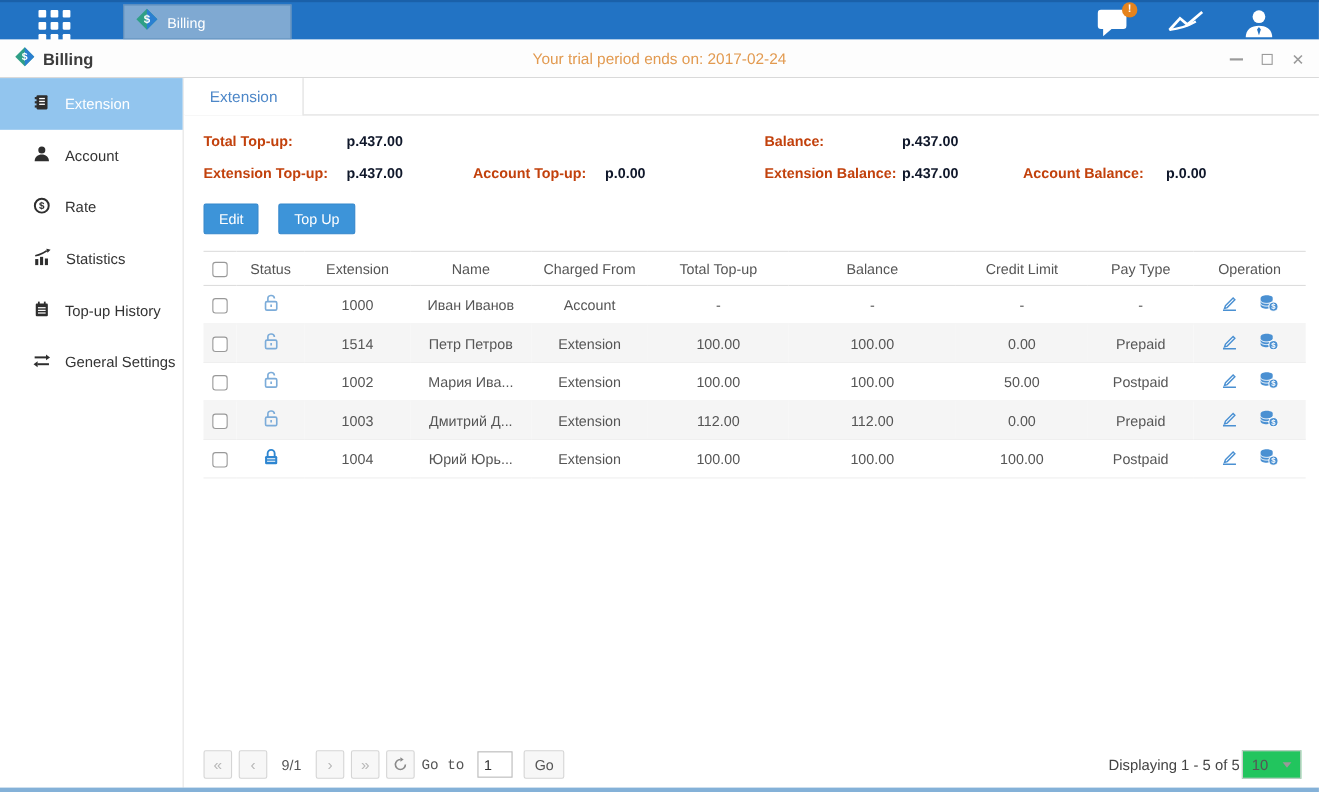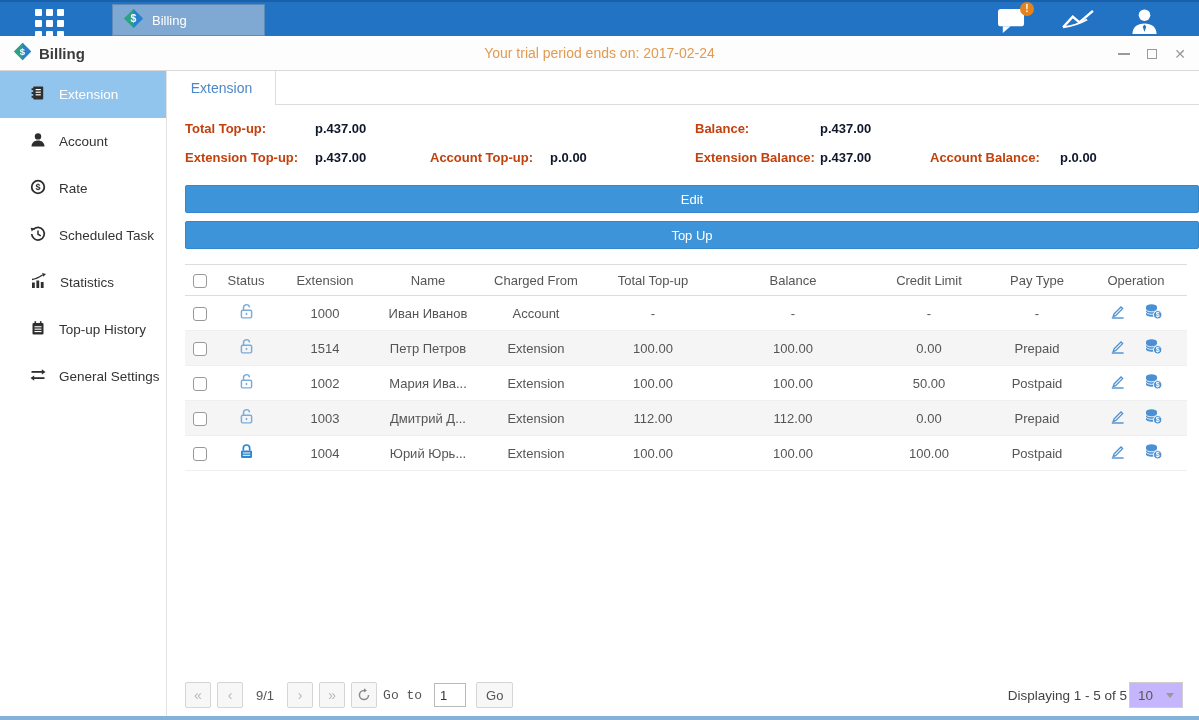--- a/index.html
+++ b/index.html
@@ -51,21 +51,21 @@
   .tabbar { position:relative; height:34px; }
   .tabbar::after { content:''; position:absolute; left:0; right:0; bottom:0; height:1px; background:#ddd; }
   .tab-active { position:absolute; left:0; top:0; width:108px; height:34px; background:#fff;
     border-right:1px solid #ddd; z-index:2; text-align:center; line-height:34px;
     font-size:14px; color:#4d87c8; cursor:pointer; }
   .summary-grid { display:grid; margin:16px 0 0 17px;
     grid-template-columns:130px 115px 120px 145px 125px 110px 130px auto;
     grid-row-gap:14px; font-size:13px; align-items:center; }
   .lbl { font-weight:bold; color:#c2410c; }
   .val { color:#0f172a;font-weight:bold; }
-  .actions { margin:20px 0 0 17px; display:flex; gap:8px;flex-direction:column; }
+  .actions { margin:20px 0 0 17px; display:flex; gap:18px; }
   .btn-primary { background:#3d94d9; color:#fff; border:1px solid #3587cc;
     font-size:13px; height:28px; padding:0 13px; border-radius:2px; cursor:pointer;
     font-family:"Liberation Sans", sans-serif; }
   
   .table-wrap { margin:15px 0 0 17px; }
   table { border-collapse:collapse; table-layout:fixed; width:1002px; font-size:13px; color:#555;margin-top:10px; }
   thead th { border-top:1px solid #ddd; border-bottom:1px solid #ddd; height:31px;
     font-weight:normal; color:#555; text-align:center; }
   tbody td { height:35px; text-align:center; }
   tbody tr:nth-child(even) { background:#f5f5f5; }
@@ -83,21 +83,21 @@
     color:#b8b8b8; font-size:14px; cursor:pointer; }
   .pg-ind { margin:0 7px; color:#555; }
   .goto-lbl { margin:0 6px 0 0;font-family:Liberation Mono, monospace; }
   .goto-input { width:32px; height:24px; border:1px solid #b9b9b9; font-size:13px;
     padding:0 5px; color:#333; font-family:"Liberation Sans", sans-serif; }
   .go-btn { height:26px; padding:0 9px; background:#f7f7f7; border:1px solid #d5d5d5;
     border-radius:2px; color:#555; font-size:13px; cursor:pointer; margin-left:4px;
     font-family:"Liberation Sans", sans-serif; }
   .pager-right { position:absolute; right:16px; bottom:8px; display:flex;
     align-items:center; gap:2px; font-size:13.5px; color:#444; }
-  .page-size { width:54px; height:26px; border:1px solid #cfcfcf; background:#c4b5fd;
+  .page-size { width:54px; height:26px; border:1px solid #cfcfcf; background:#22c55e;
     display:flex; align-items:center; justify-content:space-between; padding:0 8px;
     color:#555; cursor:pointer; }
   .caret-down { width:0; height:0; border-left:4px solid transparent;
     border-right:4px solid transparent; border-top:5px solid #999; }
   .bottom-strip { position:absolute; bottom:0; left:0; width:1199px; height:4px; background:#84b1d8; }
 </style>
 </head>
 <body>
 
 <div class="topbar">
@@ -194,30 +194,20 @@
     <span>Account</span>
   </div>
   <div class="side-item">
     <span>
       <svg width="16" height="16" viewBox="0 0 16 16">
         <circle cx="8" cy="8" r="6.3" fill="none" stroke="#2e2e2e" stroke-width="1.8"></circle>
         <text x="8" y="11.2" text-anchor="middle" font-size="9" font-weight="bold" fill="#2e2e2e" font-family="Liberation Sans, sans-serif">$</text>
       </svg>
     </span>
     <span>Rate</span>
-  </div>
-  <div class="side-item">
-    <span>
-      <svg width="16" height="16" viewBox="0 0 16 16">
-        <path d="M3.2 3.6 A6.3 6.3 0 1 1 1.7 8" fill="none" stroke="#2e2e2e" stroke-width="1.7"></path>
-        <polygon points="0.6,1.8 4.6,2.2 1.8,5.4" fill="#2e2e2e"></polygon>
-        <path d="M8 4.6 V8.2 L10.8 9.8" fill="none" stroke="#2e2e2e" stroke-width="1.5"></path>
-      </svg>
-    </span>
-    <span>Scheduled Task</span>
   </div>
   <div class="side-item">
     <span>
       <svg width="17" height="16" viewBox="0 0 17 16" fill="#2e2e2e">
         <rect x="2" y="9.5" width="2.8" height="5.5"></rect>
         <rect x="6.4" y="7.5" width="2.8" height="7.5"></rect>
         <rect x="10.8" y="9" width="2.8" height="6"></rect>
         <path d="M2 6.5 C6 6 9.5 4 12.5 2" stroke="#2e2e2e" stroke-width="1.5" fill="none"></path>
         <polygon points="12,0 16,1 13.2,3.8"></polygon>
       </svg>

